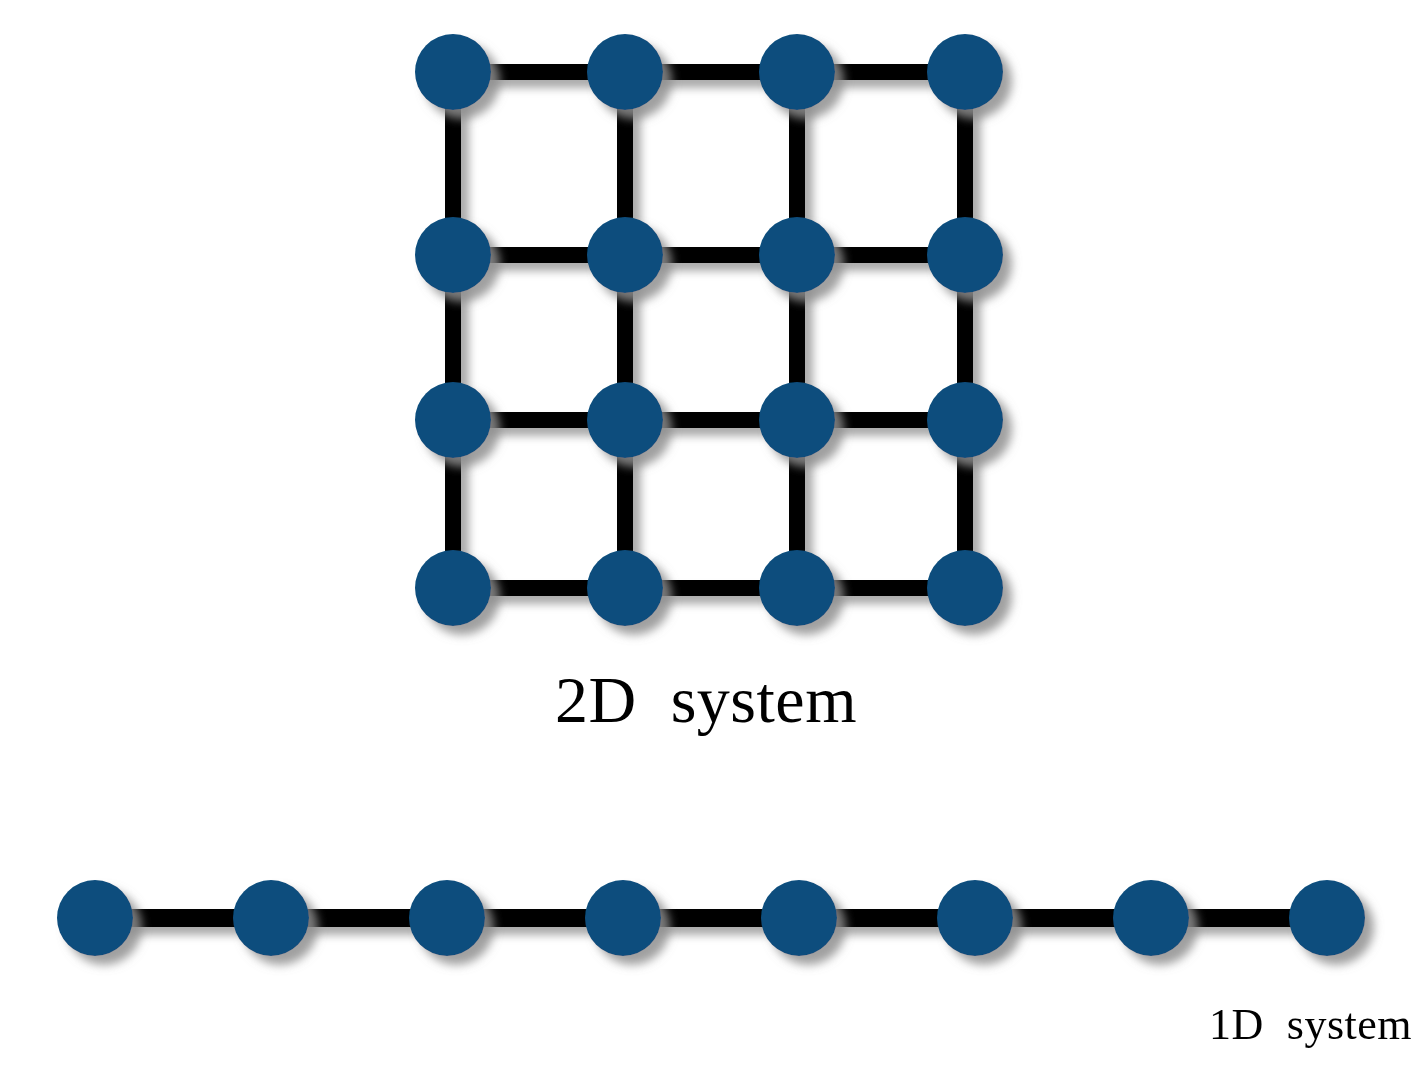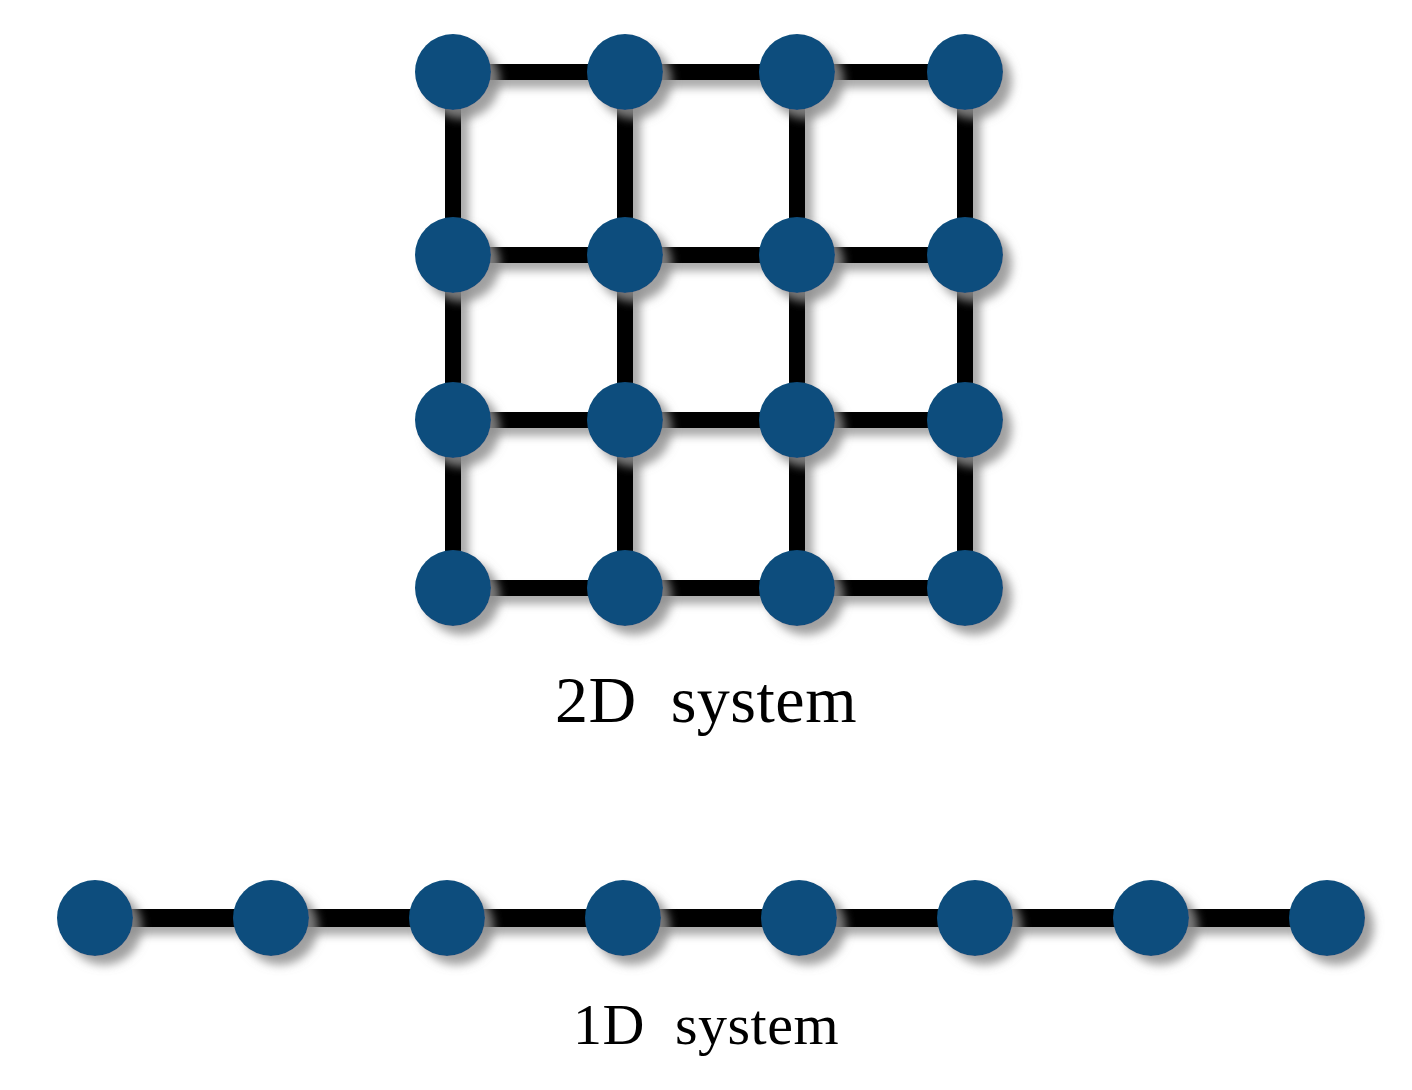--- a/index.html
+++ b/index.html
@@ -39,22 +39,23 @@
     letter-spacing: 0.5px;
     white-space: pre;
   }
   #caption-2d {
     top: 658px;
     font-size: 66px;
     line-height: 84px;
   }
   #caption-1d {
     top: 983px;
-    font-size: 58px;
+    font-size: 44px;
     line-height: 84px;
+    text-align: right;
   }
 </style>
 </head>
 <body>
 
 <div id="figure-root">
 
   <svg class="lattice-svg" viewBox="0 0 1412 1090" xmlns="http://www.w3.org/2000/svg">
     <defs>
       <filter id="node-shadow" x="-60%" y="-60%" width="260%" height="260%">

